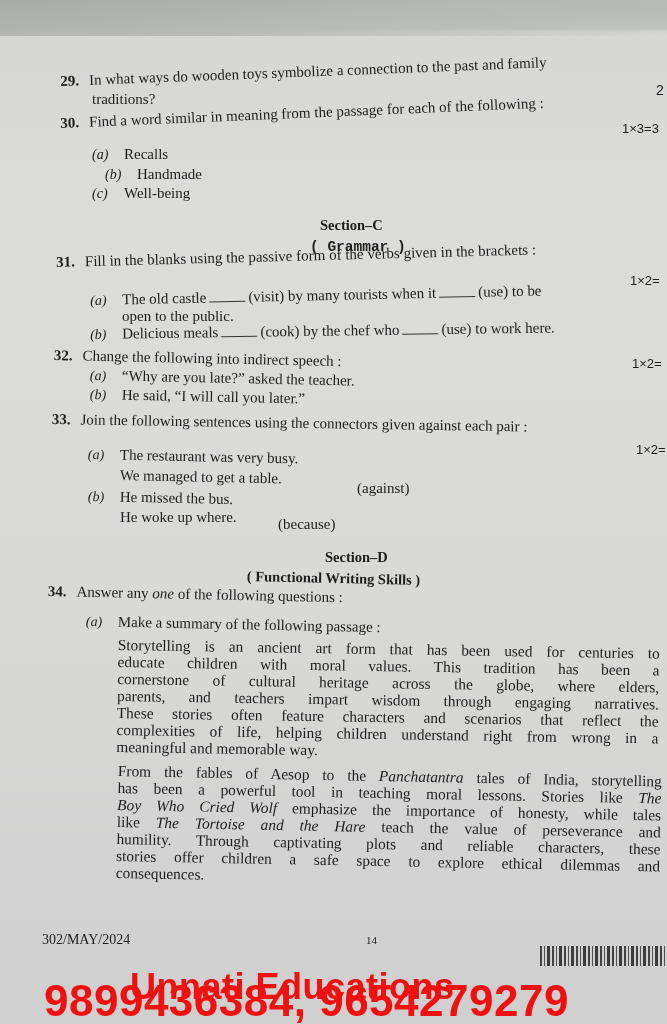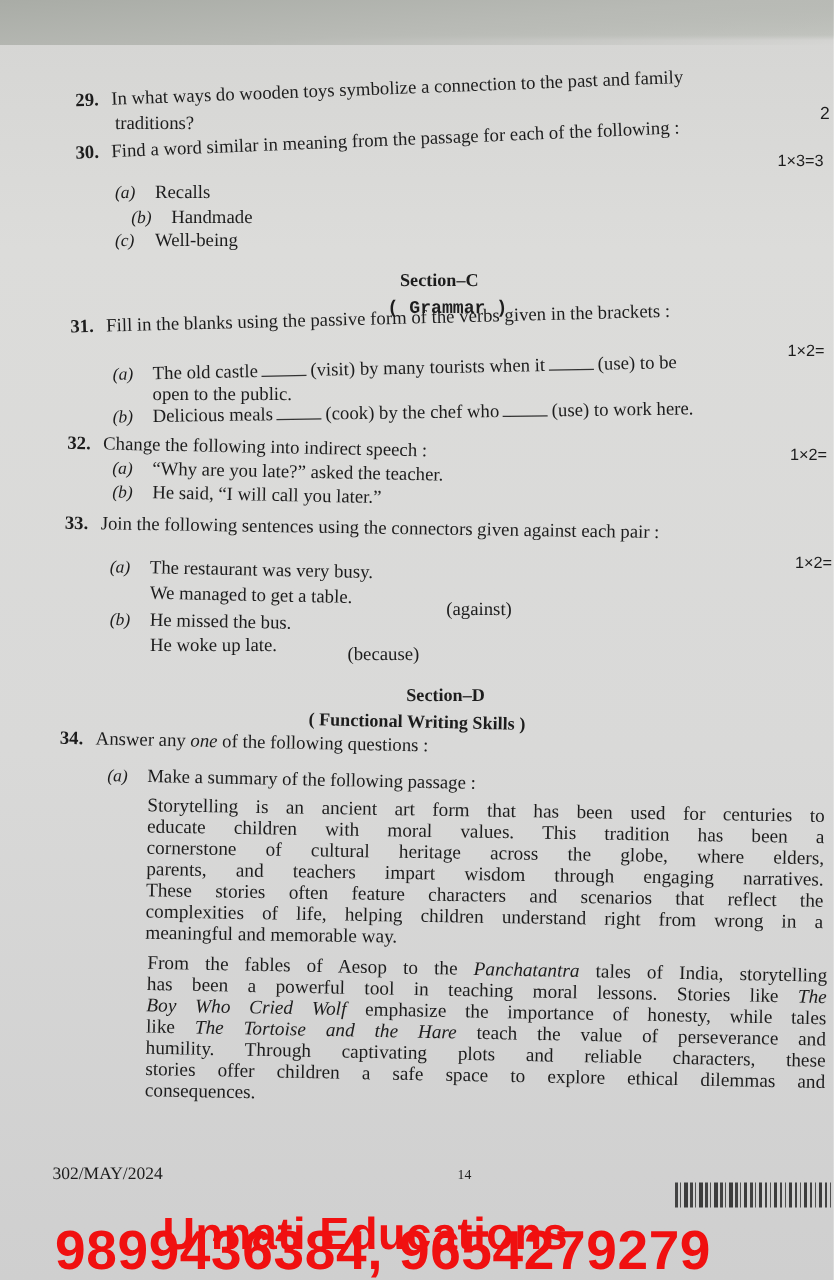--- a/index.html
+++ b/index.html
@@ -110,21 +110,21 @@
 
   <div class="abs opt" style="left:88px; top:446px; transform:rotate(1.2deg); transform-origin:left top;">
     <span class="optlbl">(a)</span><span>The restaurant was very busy.</span>
   </div>
   <div class="abs opt" style="left:120px; top:467px; transform:rotate(1.2deg); transform-origin:left top;">We managed to get a table.</div>
   <div class="abs opt" style="left:357px; top:480px;">(against)</div>
 
   <div class="abs opt" style="left:88px; top:488px; transform:rotate(1.2deg); transform-origin:left top;">
     <span class="optlbl">(b)</span><span>He missed the bus.</span>
   </div>
-  <div class="abs opt" style="left:120px; top:509px;">He woke up late.</div>
+  <div class="abs opt" style="left:120px; top:509px;">He woke up where.</div>
   <div class="abs opt" style="left:278px; top:516px;">(because)</div>
 
   <div class="abs sec-title" style="left:325px; top:549px;">Section–D</div>
   <div class="abs sec-title" style="left:247px; top:568px; transform:rotate(1.3deg); transform-origin:left top;">( Functional Writing Skills )</div>
 
   <div class="abs" style="left:48px; top:582px; transform:rotate(1.2deg); transform-origin:left top;">
     <span class="qnum">34.</span>
     <span class="qtext" style="margin-left:6px;"><span>Answer any </span><i>one</i><span> of the following questions :</span></span>
   </div>
   <div class="abs opt" style="left:86px; top:613px; transform:rotate(1.2deg); transform-origin:left top;">

